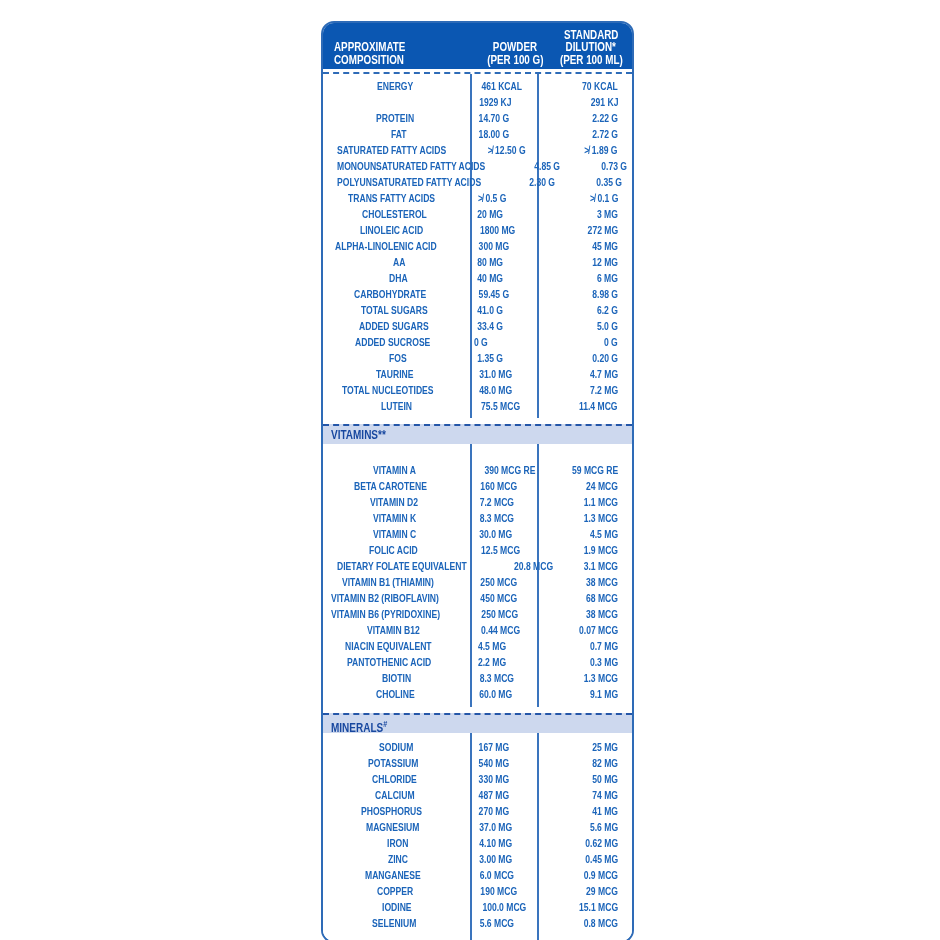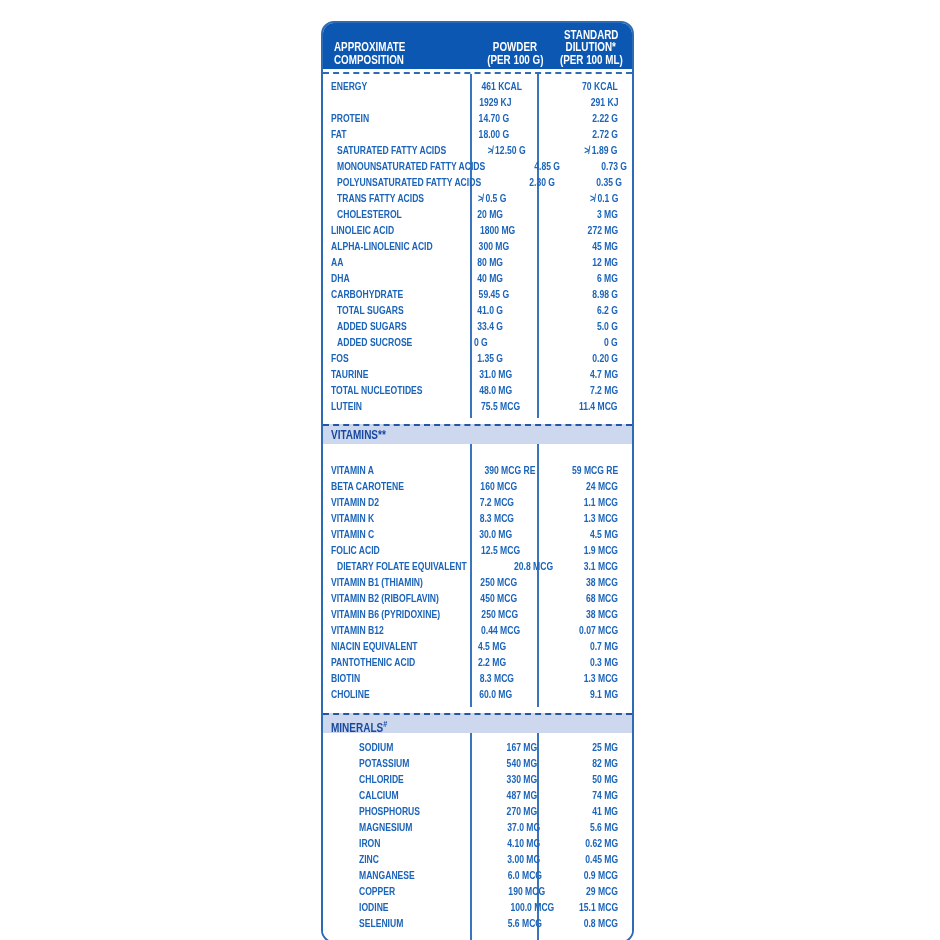--- a/index.html
+++ b/index.html
@@ -54,42 +54,42 @@
   .h-col1 div, .h-col2 div, .h-col3 div { line-height: 12.5px; }
   
   .t-body { background: #ffffff; }
   .rows {
     position: relative;
     padding-top: 4px;
     padding-bottom: 4px;
   }
   .rows-first { border-top: 2px dashed #2e6bb7; }
   .rows-mid   { padding-top: 18px; padding-bottom: 5px; }
-  .rows-last  { padding-top: 6px; padding-bottom: 10px; padding-left: 28px; }
+  .rows-last  { padding-top: 6px; padding-bottom: 10px; }
   .vline {
     position: absolute;
     top: 0; bottom: 0;
     width: 1.5px;
     background: #3a74bd;
   }
   .vline1 { left: 147px; }
   .vline2 { left: 214px; }
   .row {
     display: flex;
     align-items: center;
     height: 16px;
     color: #1b64b9;
     font-weight: bold;
     font-size: 11px;
   }
   .c-label {
     flex: 0 0 147px;
     padding-left: 8px;
     box-sizing: border-box;
-    text-align: left;
+    text-align: center;
     overflow: visible;
   }
   .row.indent .c-label { padding-left: 14px; }
   .c-powder {
     flex: 0 0 67px;
     box-sizing: border-box;
     padding-right: 7px;
   }
   .c-dilution {
     flex: 1;

